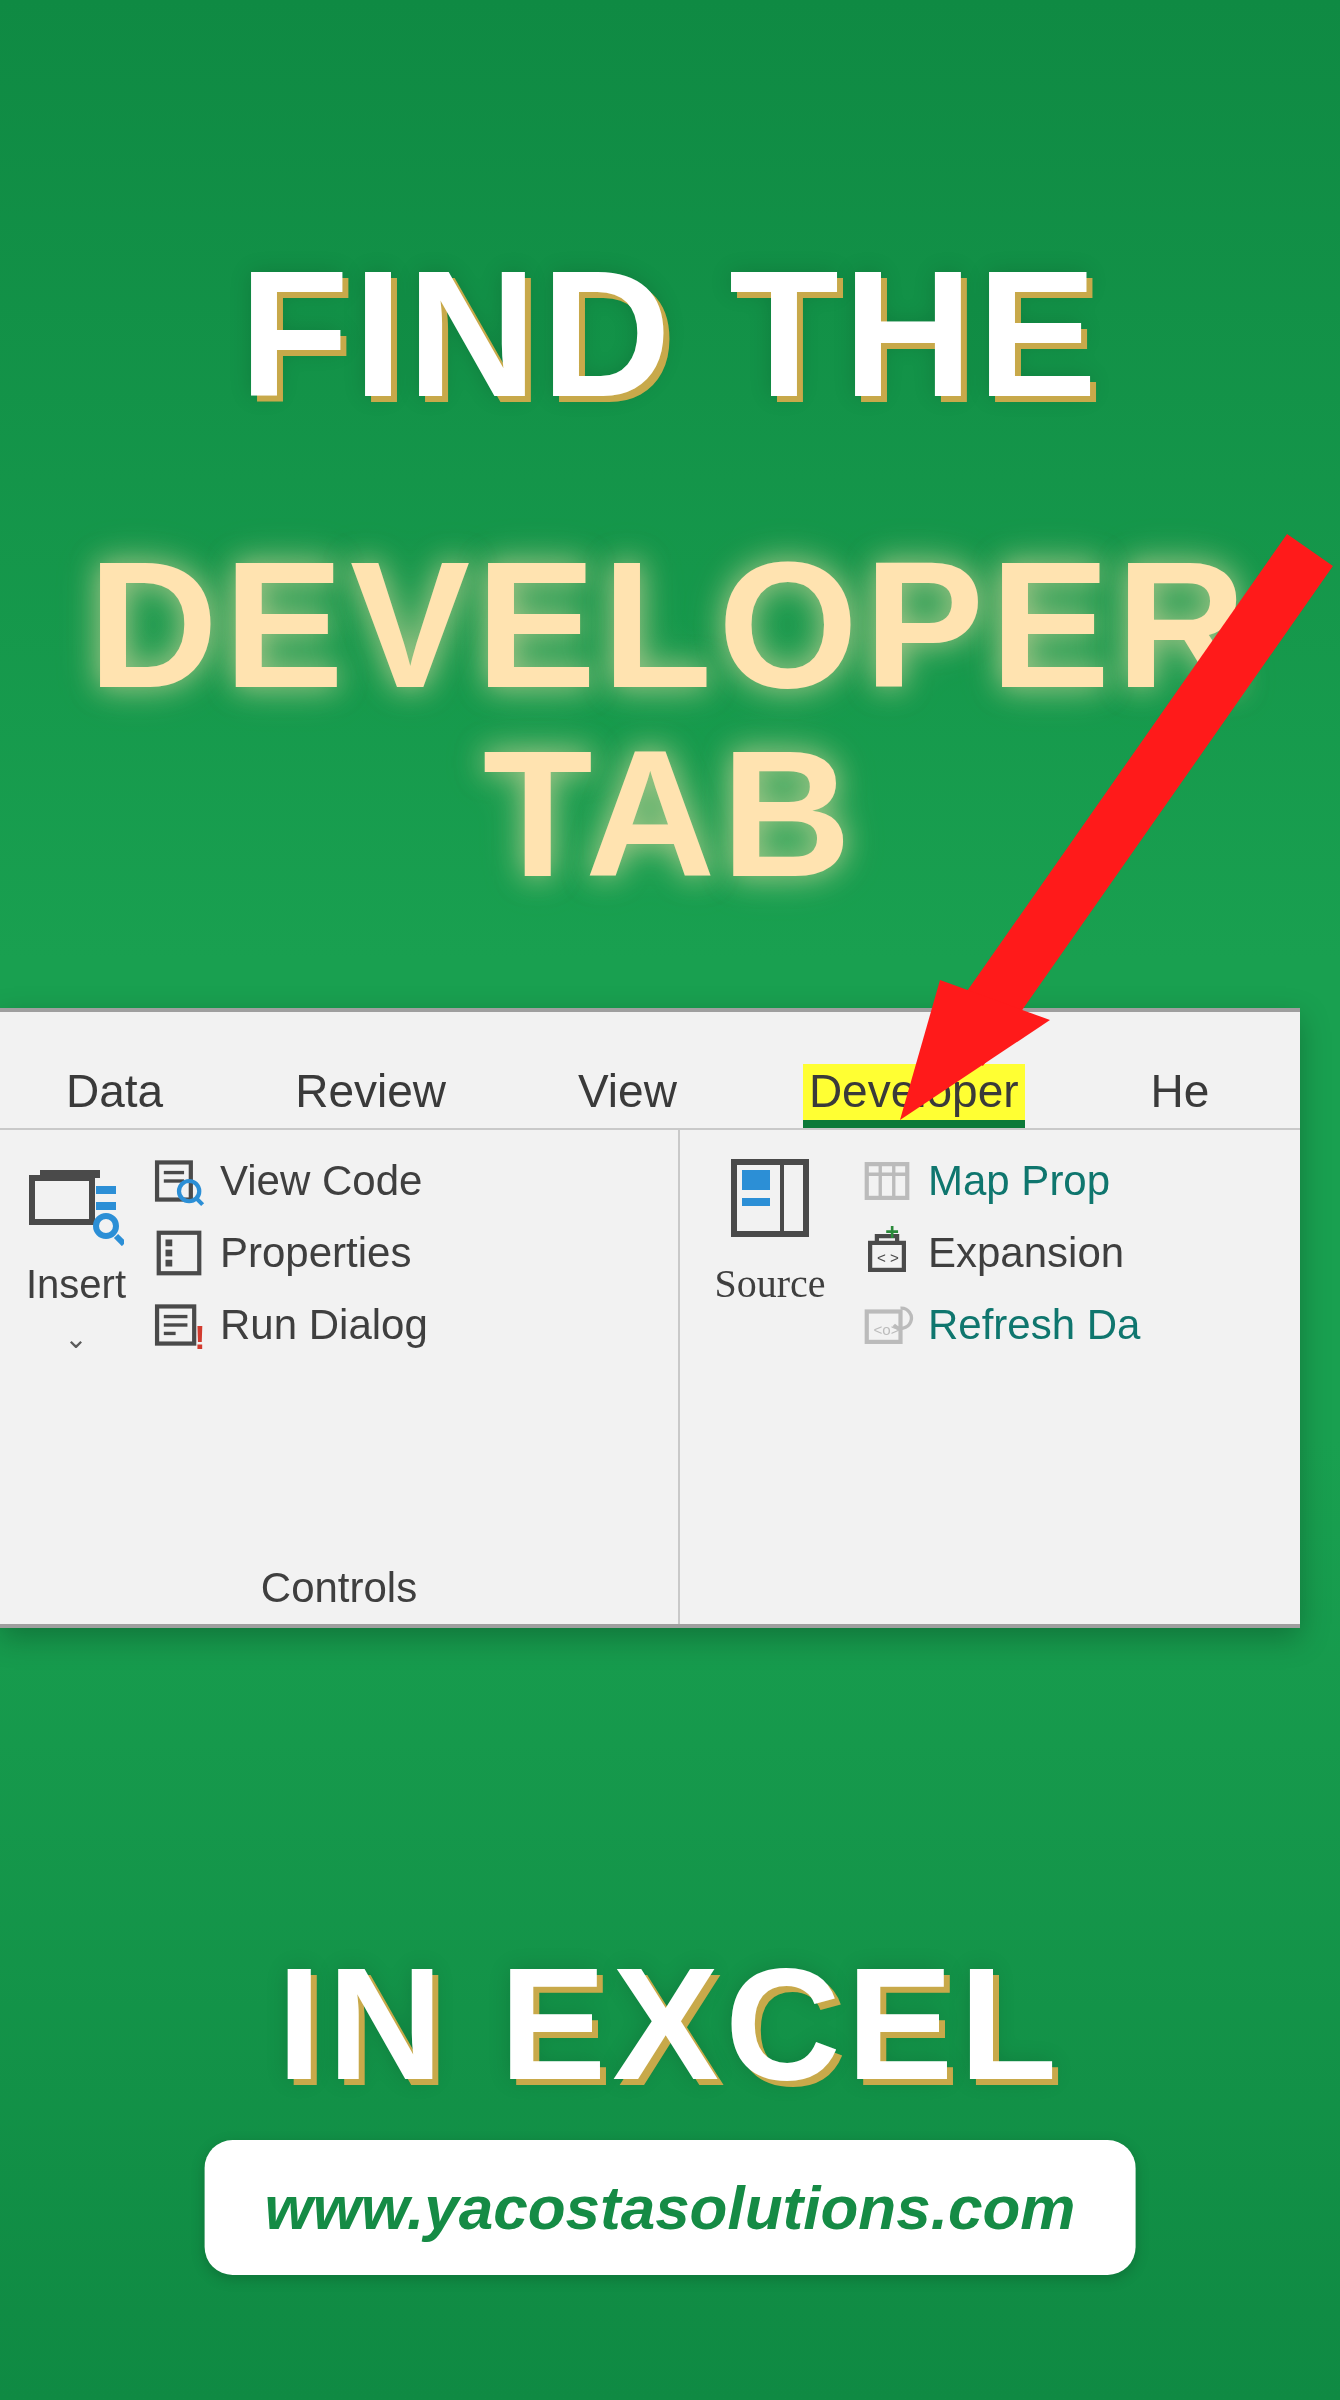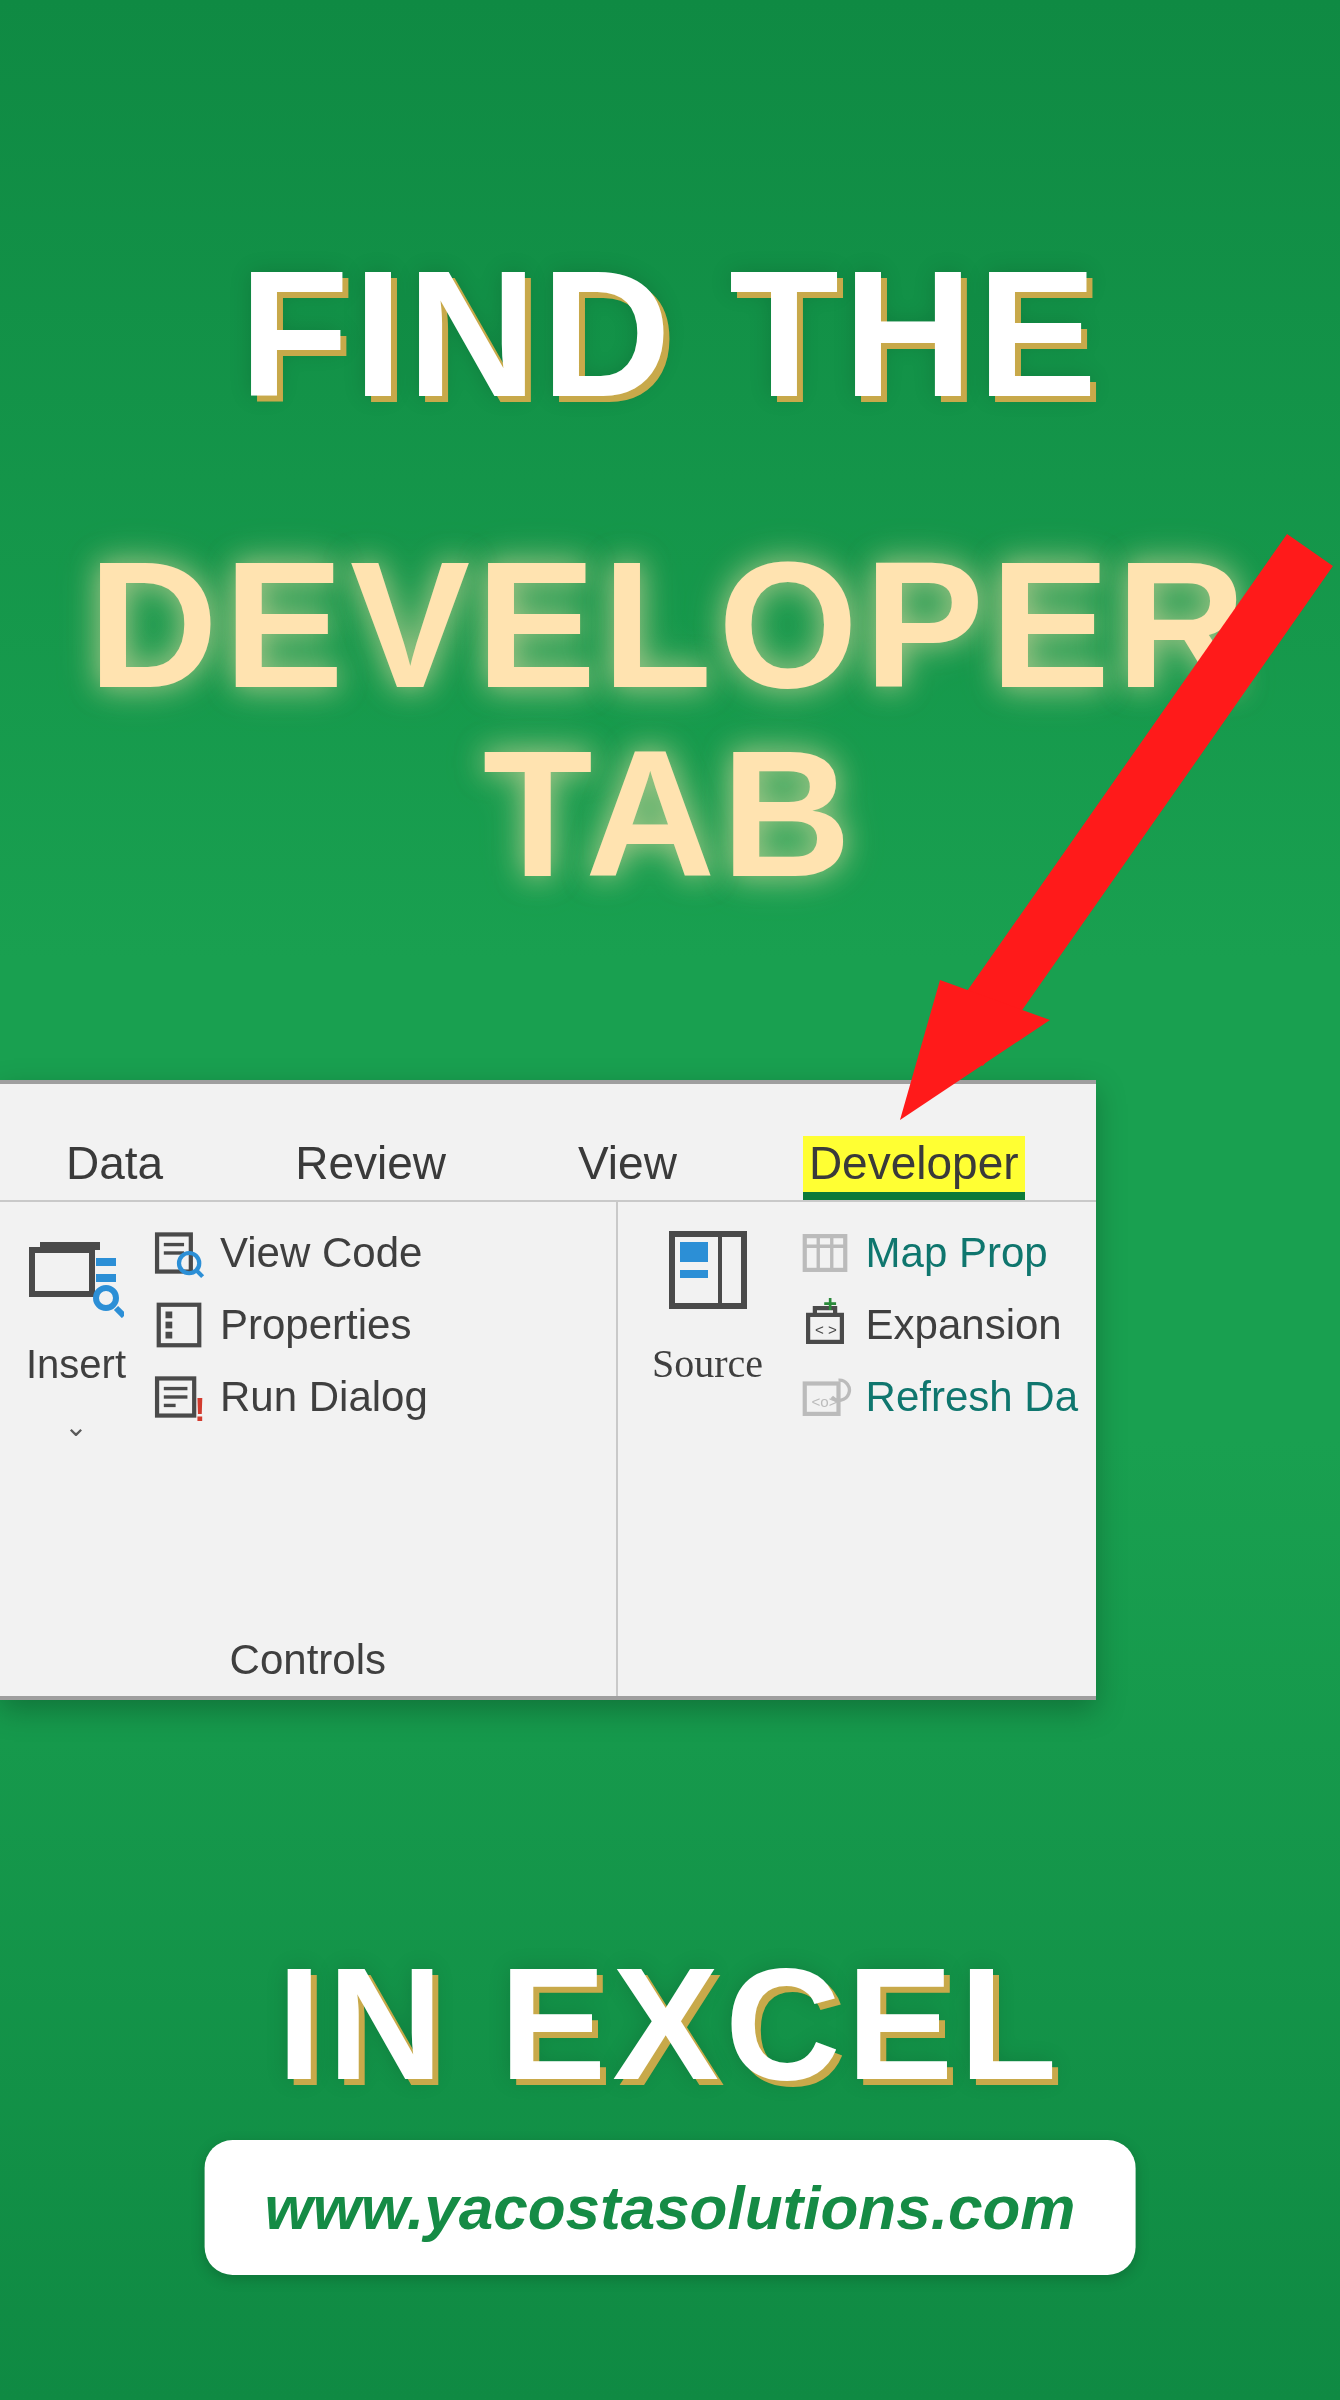--- a/index.html
+++ b/index.html
@@ -62,23 +62,23 @@
     font-size: 62px;
     font-weight: 700;
     color: #158b45;
     box-shadow: 0 4px 14px rgba(0,0,0,.18);
     font-style: italic;
   }
 
   
   .ribbon-wrap {
     position: absolute;
-    top: 1080px;
+    top: 1008px;
     left: 0;
-    width: 1096px;
+    width: 1300px;
     height: 620px;
     background: #f2f2f2;
     border-top: 4px solid #9f9f9f;
     border-bottom: 4px solid #9f9f9f;
     box-shadow: 0 10px 28px rgba(0,0,0,.25);
     overflow: hidden;
     font-family: "Segoe UI", Arial, sans-serif;
   }
 
   .tab-row {
@@ -121,21 +121,21 @@
     padding: 8px 0 12px 0;
   }
   .group-label.dimmed { color: #a5a5a5; }
 
   .big-btn {
     display: flex;
     flex-direction: column;
     align-items: center;
     justify-content: flex-start;
     padding: 6px 14px 0 14px;
-    gap: 24px;
+    gap: 16px;
   }
   .big-btn .ic { width: 96px; height: 96px; }
   .big-btn .lbl { font-size: 40px; color: #3f3f3f; text-align: center; line-height: 1.1; }
   .big-btn.disabled .lbl { color: #a5a5a5; }
   .chev { font-size: 28px; color: #5a5a5a; }
 
   .stack { display: flex; flex-direction: column; gap: 18px; padding: 10px 8px 0 10px; }
   .row-item { display: flex; align-items: center; gap: 14px; }
   .row-item .sic { width: 54px; height: 54px; flex: none; }
   .row-item .slbl { font-size: 42px; color: #3f3f3f; white-space: nowrap; }

